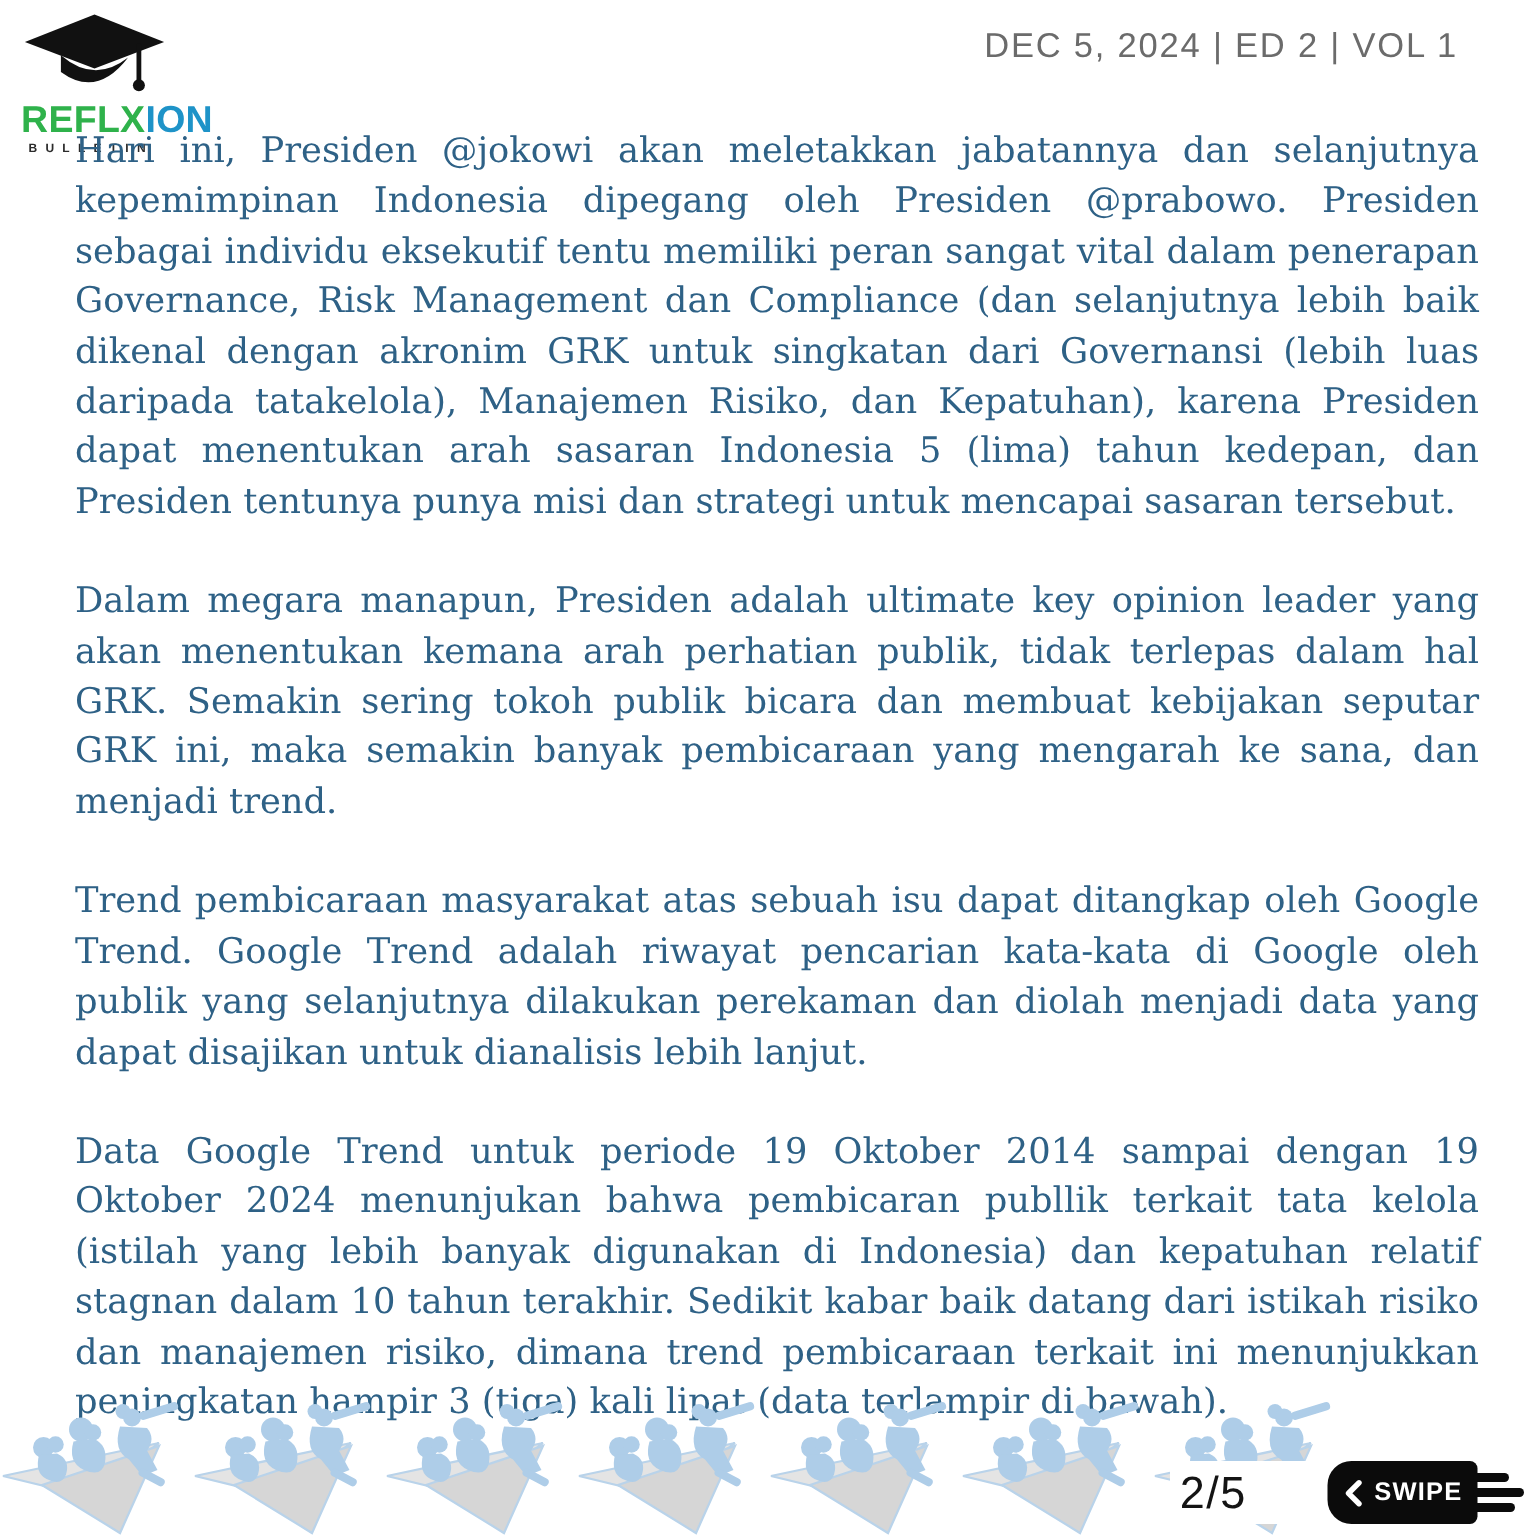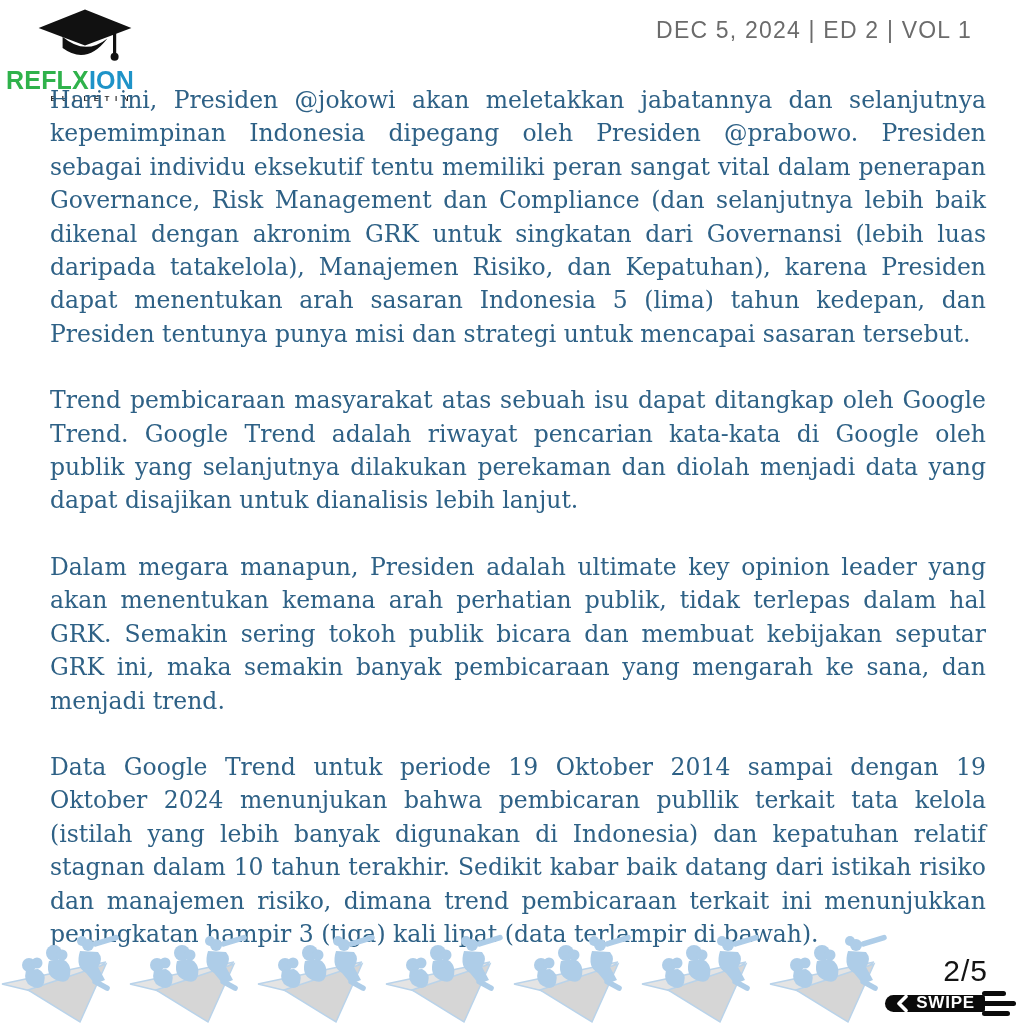--- a/index.html
+++ b/index.html
@@ -16,21 +16,21 @@
   body{
     position:relative;
     background:#ffffff;
     overflow:hidden;
     font-family:"Liberation Sans", sans-serif;
   }
 
   
   .logo{
     position:absolute; top:8px; left:14px; width:120px;
-    display:flex; flex-direction:column; align-items:flex-end;
+    display:flex; flex-direction:column; align-items:flex-start;
   }
   .logo .cap{width:98px; height:64px; display:block;}
   .brand{
     font-weight:700; font-size:25px; line-height:24px; letter-spacing:0.2px;
     white-space:nowrap; margin-top:-4px;
   }
   .brand .p1{color:var(--logo-green);}
   .brand .p2{color:var(--logo-blue);}
   .brand-sub{
     font-size:8px; letter-spacing:5.5px; color:#2b2b2b; margin-top:2px;
@@ -58,31 +58,31 @@
   
   .figures-row{
     position:absolute; left:0; bottom:0; height:92px; width:900px;
     display:flex; overflow:hidden;
   }
   .figure{flex:0 0 128px; width:128px; height:92px;}
   .figure svg{width:128px; height:92px; display:block;}
 
   .footer-controls{
     position:absolute; right:8px; bottom:8px;
-    display:flex; flex-direction:column; align-items:flex-end;
-    background:#fff; padding-left:6px;
+    display:flex; flex-direction:row; align-items:flex-end;
+    background:#fff; padding-left:6px;gap:26px;
   }
   .page-indicator{
     font-size:30px; color:#141414; margin:0 28px 3px 0; letter-spacing:1px;
   }
   .swipe-wrap{display:flex; align-items:center; cursor:pointer;}
   .swipe-pill{
     display:flex; align-items:center; gap:8px;
     background:var(--swipe-bg); color:#fff;
-    height:17px; padding:0 10px 0 11px;
+    height:42px; padding:0 10px 0 11px;
     border-radius:16px 5px 5px 16px;
     justify-content:space-between;
   }
   .swipe-pill .label{
     font-weight:700; font-size:17px; letter-spacing:0.8px; color:#fff;
   }
   .speed-bars{
     display:flex; flex-direction:column; gap:4.5px; margin-left:-3px;
     align-items:flex-start;
   }
@@ -102,22 +102,22 @@
     <circle cx="97" cy="61" r="5" fill="#111"></circle>
   </svg>
   <div class="brand"><span class="p1">REFLX</span><span class="p2">ION</span></div>
   <div class="brand-sub">BULLETIN</div>
 </div>
 
 <div class="date-line">DEC 5, 2024 | ED 2 | VOL 1</div>
 
 <div class="article">
   <p>Hari ini, Presiden @jokowi akan meletakkan jabatannya dan selanjutnya kepemimpinan Indonesia dipegang oleh Presiden @prabowo. Presiden sebagai individu eksekutif tentu memiliki peran sangat vital dalam penerapan Governance, Risk Management dan Compliance (dan selanjutnya lebih baik dikenal dengan akronim GRK untuk singkatan dari Governansi (lebih luas daripada tatakelola), Manajemen Risiko, dan Kepatuhan), karena Presiden dapat menentukan arah sasaran Indonesia 5 (lima) tahun kedepan, dan Presiden tentunya punya misi dan strategi untuk mencapai sasaran tersebut.</p>
+  <p>Dalam megara manapun, Presiden adalah ultimate key opinion leader yang akan menentukan kemana arah perhatian publik, tidak terlepas dalam hal GRK. Semakin sering tokoh publik bicara dan membuat kebijakan seputar GRK ini, maka semakin banyak pembicaraan yang mengarah ke sana, dan menjadi trend.</p>
   <p>Trend pembicaraan masyarakat atas sebuah isu dapat ditangkap oleh Google Trend. Google Trend adalah riwayat pencarian kata-kata di Google oleh publik yang selanjutnya dilakukan perekaman dan diolah menjadi data yang dapat disajikan untuk dianalisis lebih lanjut.</p>
-  <p>Dalam megara manapun, Presiden adalah ultimate key opinion leader yang akan menentukan kemana arah perhatian publik, tidak terlepas dalam hal GRK. Semakin sering tokoh publik bicara dan membuat kebijakan seputar GRK ini, maka semakin banyak pembicaraan yang mengarah ke sana, dan menjadi trend.</p>
   <p>Data Google Trend untuk periode 19 Oktober 2014 sampai dengan 19 Oktober 2024 menunjukan bahwa pembicaran publlik terkait tata kelola (istilah yang lebih banyak digunakan di Indonesia) dan kepatuhan relatif stagnan dalam 10 tahun terakhir. Sedikit kabar baik datang dari istikah risiko dan manajemen risiko, dimana trend pembicaraan terkait ini menunjukkan peningkatan hampir 3 (tiga) kali lipat (data terlampir di bawah).</p>
 </div>
 
 <div class="figures-row" id="figures-row">
 
     <div class="figure">
       <svg viewBox="0 0 128 92" xmlns="http://www.w3.org/2000/svg">
         <g stroke="#b9d3ea" stroke-width="1.5">
           <polygon points="2,52 106,30 60,66" fill="#e4e4e4"></polygon>
           <polygon points="28,58 106,32 80,90" fill="#d6d6d6"></polygon>

